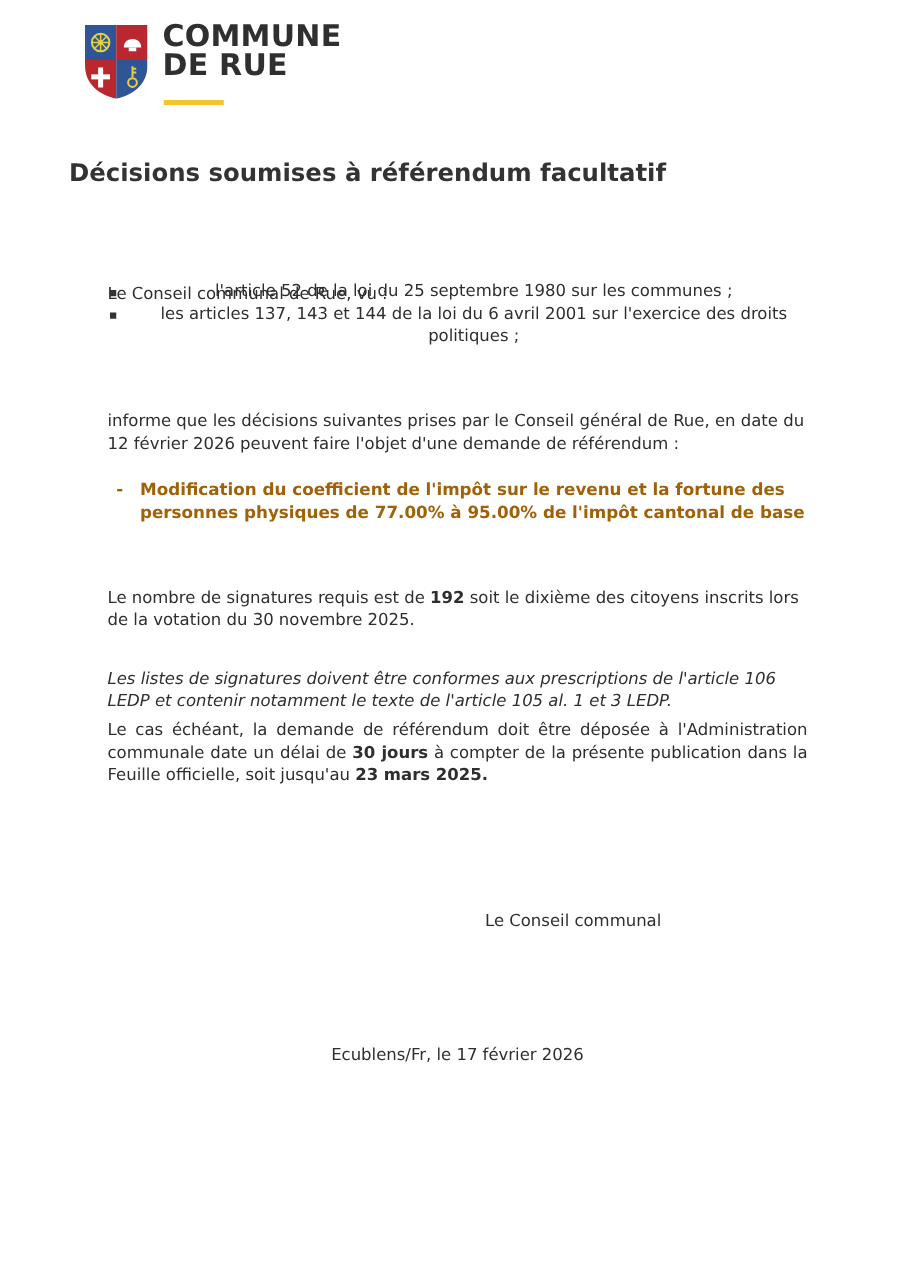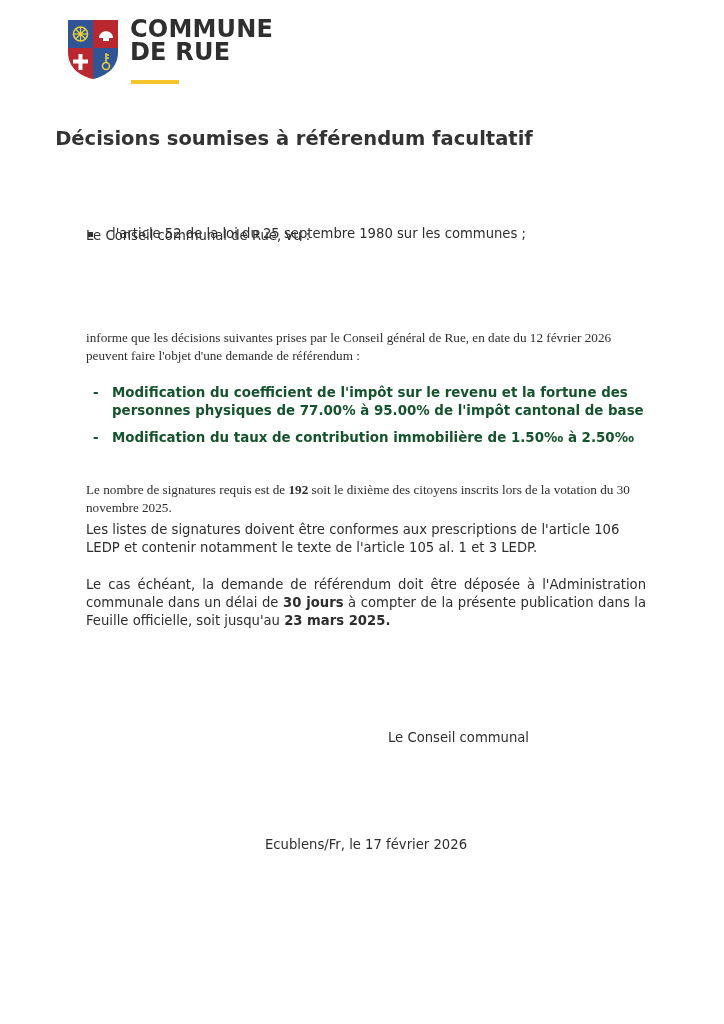--- a/index.html
+++ b/index.html
@@ -12,21 +12,21 @@
                   line-height: 23px; color: #2f2f2f; letter-spacing: 0.2px; }
     .brand-bar { position: absolute; left: 131px; top: 80px; width: 48px; height: 4px; background: #f4c52a; }
     .title { position: absolute; left: 0; width: 588px; top: 127px; text-align: center;
              font-weight: bold; font-size: 19.5px; color: #333; }
     .text { position: absolute; left: 86px; width: 560px; font-size: 13.2px; line-height: 18px; color: #2e2e2e; }
     .justify { text-align: justify; }
     ul.sq { list-style: none; margin: 0; padding: 0; }
     ul.sq li { position: relative; padding-left: 26px; }
     ul.sq li::before { content: ""; position: absolute; left: 2px; top: 7px; width: 5px; height: 5px; background: #333; }
     ul.dash { list-style: none; margin: 0; padding: 0; }
-    ul.dash li { position: relative; padding-left: 26px; font-weight: bold; font-size: 13.4px; line-height: 18px; margin-bottom: 9px; color: #14532d; }
+    ul.dash li { position: relative; padding-left: 26px; font-weight: bold; font-size: 13.4px; line-height: 18px; margin-bottom: 9px; color: #a16207; }
     ul.dash li::before { content: "-"; position: absolute; left: 7px; top: 0; font-weight: bold; }
     b { font-weight: bold; }
   </style>
 </head>
 <body>
 
 <div class="header">
   <svg class="shield" viewBox="0 0 54 62">
     <defs>
       <clipPath id="sh">
@@ -64,36 +64,36 @@
     <div class="brand-line">COMMUNE</div>
     <div class="brand-line">DE RUE</div>
   </div>
 </div>
 <div class="brand-bar"></div>
 
 <div class="title">Décisions soumises à référendum facultatif</div>
 
 <div class="text" style="top:206px;margin-top:21px;">Le Conseil communal de Rue, vu :</div>
 
-<div class="text" style="top:225px;">
+<div class="text" style="top:225px;text-align:center;">
   <ul class="sq">
     <li>l'article 52 de la loi du 25 septembre 1980 sur les communes ;</li>
+    <li>les articles 137, 143 et 144 de la loi du 6 avril 2001 sur l'exercice des droits politiques ;</li>
   </ul>
 </div>
 
-<div class="text" style="top:329px;font-family:Liberation Serif, serif;">informe que les décisions suivantes prises par le Conseil général de Rue, en date du 12 février 2026 peuvent faire l'objet d'une demande de référendum :</div>
+<div class="text" style="top:329px;">informe que les décisions suivantes prises par le Conseil général de Rue, en date du 12 février 2026 peuvent faire l'objet d'une demande de référendum :</div>
 
 <div class="text" style="top:384px;">
   <ul class="dash">
     <li>Modification du coefficient de l'impôt sur le revenu et la fortune des personnes physiques de 77.00% à 95.00% de l'impôt cantonal de base</li>
-    <li>Modification du taux de contribution immobilière de 1.50‰ à 2.50‰</li>
   </ul>
 </div>
 
-<div class="text" style="top:481px;font-family:Liberation Serif, serif;"><span>Le nombre de signatures requis est de </span><b>192</b><span> soit le dixième des citoyens inscrits lors de la votation du 30 novembre 2025.</span></div>
+<div class="text" style="top:470px;"><span>Le nombre de signatures requis est de </span><b>192</b><span> soit le dixième des citoyens inscrits lors de la votation du 30 novembre 2025.</span></div>
 
-<div class="text" style="top:521px;">Les listes de signatures doivent être conformes aux prescriptions de l'article 106 LEDP et contenir notamment le texte de l'article 105 al. 1 et 3 LEDP.</div>
+<div class="text" style="top:535px;font-style:italic;">Les listes de signatures doivent être conformes aux prescriptions de l'article 106 LEDP et contenir notamment le texte de l'article 105 al. 1 et 3 LEDP.</div>
 
-<div class="text justify" style="top:576px;"><span>Le cas échéant, la demande de référendum doit être déposée à l'Administration communale dans un délai de </span><b>30 jours</b><span> à compter de la présente publication dans la Feuille officielle, soit jusqu'au </span><b>23 mars 2025.</b></div>
+<div class="text justify" style="top:576px;"><span>Le cas échéant, la demande de référendum doit être déposée à l'Administration communale date un délai de </span><b>30 jours</b><span> à compter de la présente publication dans la Feuille officielle, soit jusqu'au </span><b>23 mars 2025.</b></div>
 
 <div class="text" style="top:729px; left:388px; width:250px;">Le Conseil communal</div>
 
 <div class="text" style="top:836px;text-align:center;">Ecublens/Fr, le 17 février 2026</div>
 
 </body></html>

